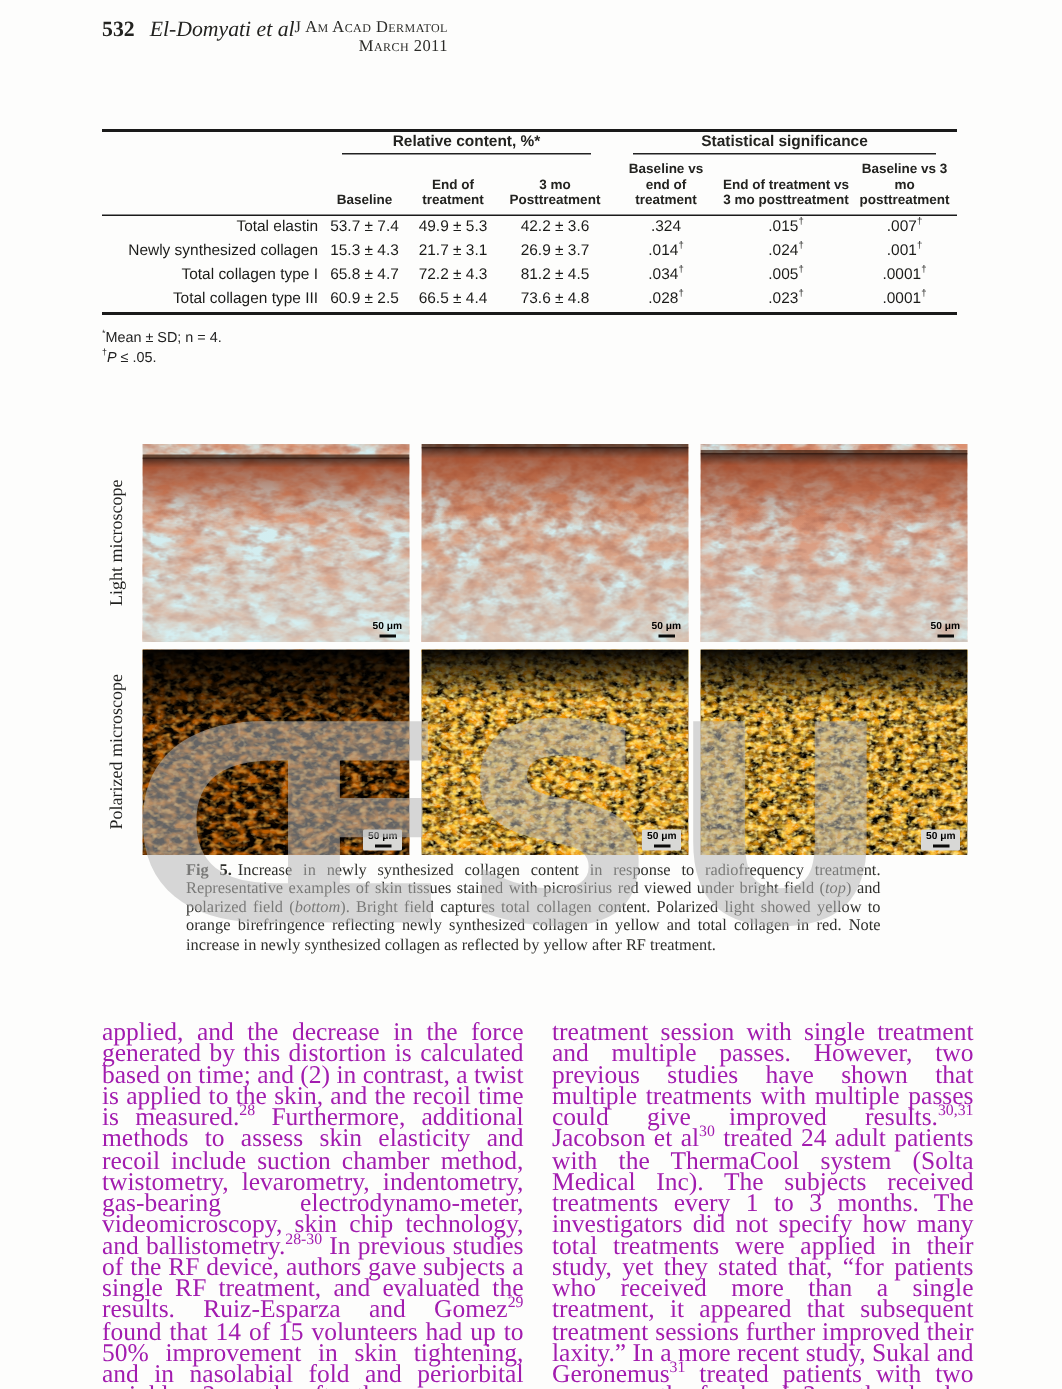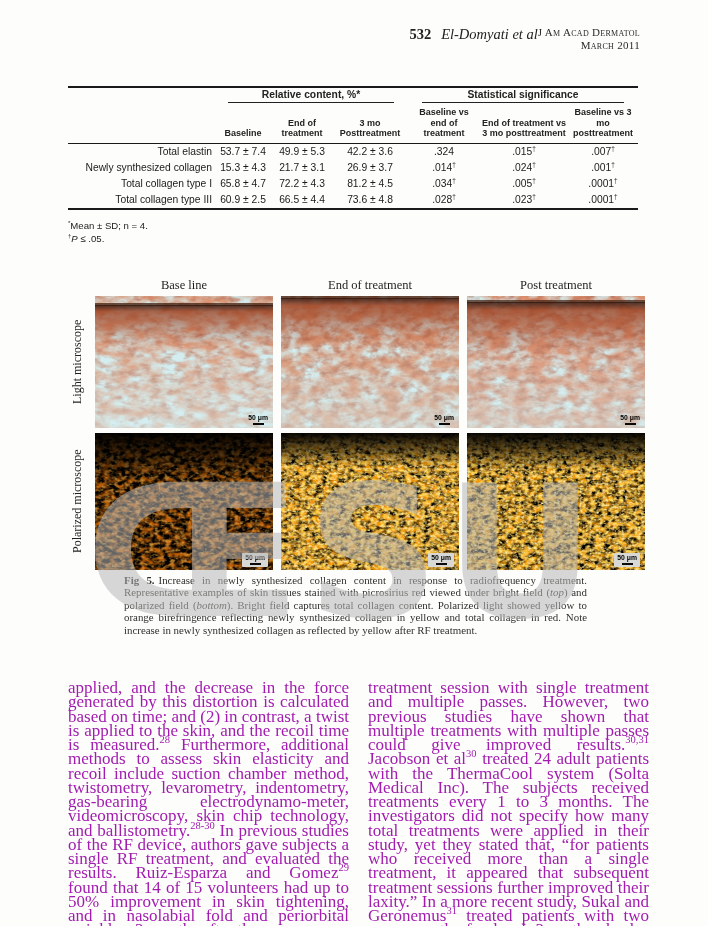--- a/index.html
+++ b/index.html
@@ -5,21 +5,21 @@
   * { margin:0; padding:0; box-sizing:border-box; }
   html,body { background:#ffffff; }
   body {
     width:708px; height:926px; position:relative; overflow:hidden;
     font-family:"Liberation Serif", serif; color:#232320; background:#fdfdfc;
   }
   .sup { font-size:0.62em; vertical-align:super; line-height:0; }
   .it  { font-style:italic; }
 
   
-  .runhead { position:absolute; top:26px; left:68px; width:572px; display:flex; justify-content:flex-end; align-items:flex-start; }
+  .runhead { position:absolute; top:12px; left:68px; width:572px; display:flex; justify-content:flex-start; align-items:flex-start; }
   .rh-left { font-size:14.5px; }
   .rh-page { font-weight:bold; margin-right:10px; }
   .rh-auth { font-style:italic; }
   .rh-right { text-align:right; font-size:11px; line-height:13px; color:#2b2b28; }
   .sc { font-variant:small-caps; letter-spacing:0.3px; }
 
   
   .table-wrap { position:absolute; top:86px; left:68px; width:570px; font-family:"Liberation Sans", sans-serif; }
   .tbl-title { font-size:12.3px; line-height:15.5px; color:#1c1c1a; margin-bottom:7px; }
   .tbl-title b { font-weight:bold; }
@@ -241,25 +241,20 @@
       </tr>
     </tbody>
   </table>
   <div class="fnotes">
     <div><span class="sup">*</span><span>Mean ± SD; n = 4.</span></div>
     <div><span class="sup">†</span><span class="it">P</span><span> ≤ .05.</span></div>
   </div>
 </div>
 
 <div class="fig-wrap">
-  <div class="fig-heads">
-    <div>Base line</div>
-    <div>End of treatment</div>
-    <div>Post treatment</div>
-  </div>
 
   <div class="rowlab r1">Light microscope</div>
   <div class="rowlab r2">Polarized microscope</div>
 
   <div class="panels">
 
     <div class="panel light">
       <svg viewBox="0 0 178 132" preserveAspectRatio="none" aria-hidden="true">
         <rect width="178" height="132" fill="#d2edf0"></rect>
         <rect width="178" height="132" filter="url(#fL1)"></rect>

